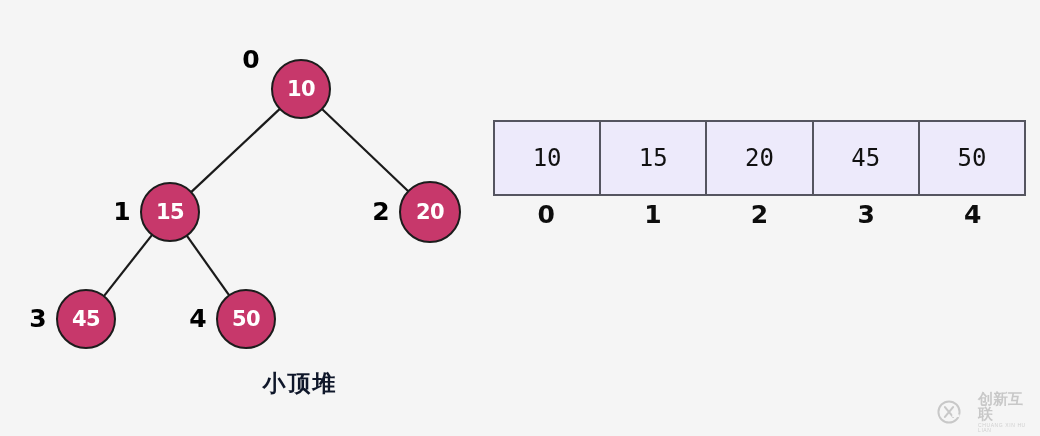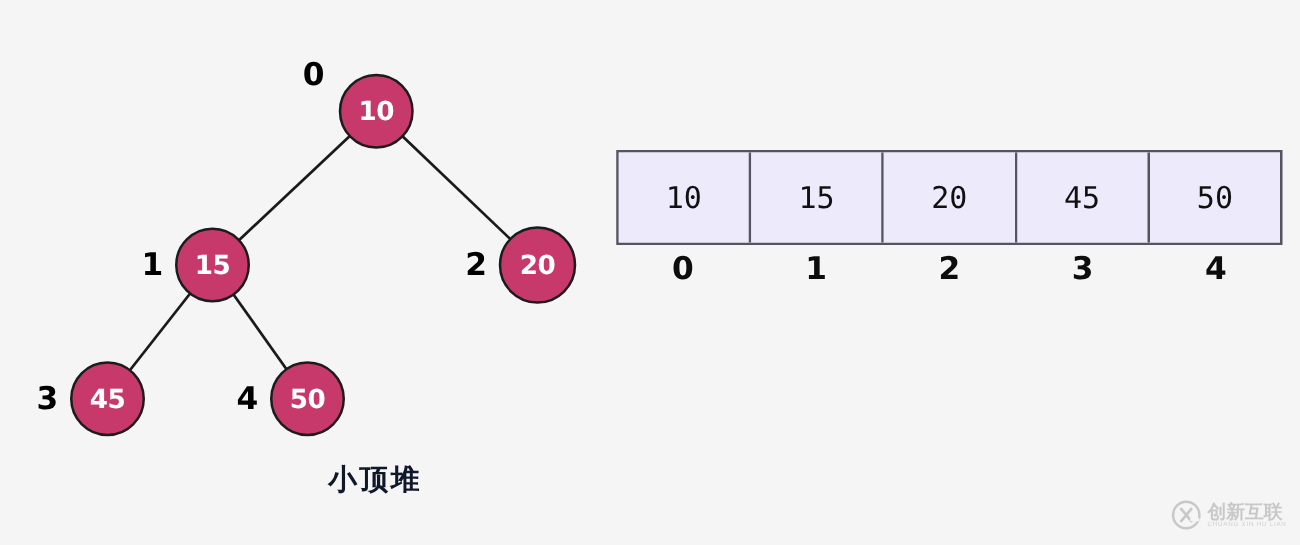--- a/index.html
+++ b/index.html
@@ -124,21 +124,21 @@
     display: flex;
     align-items: center;
     opacity: 0.42;
   }
   #watermark-mark {
     width: 26px;
     height: 26px;
     flex: 0 0 26px;
   }
   #watermark-text {
-    margin-left: 4px;
+    margin-left: 16px;
     line-height: 1;
   }
   #watermark-cn {
     font-family: "DejaVu Sans", "Liberation Sans", sans-serif;
     font-size: 15px;
     font-weight: bold;
     color: #8c8c8c;
     letter-spacing: 0px;
     display: block;
   }

